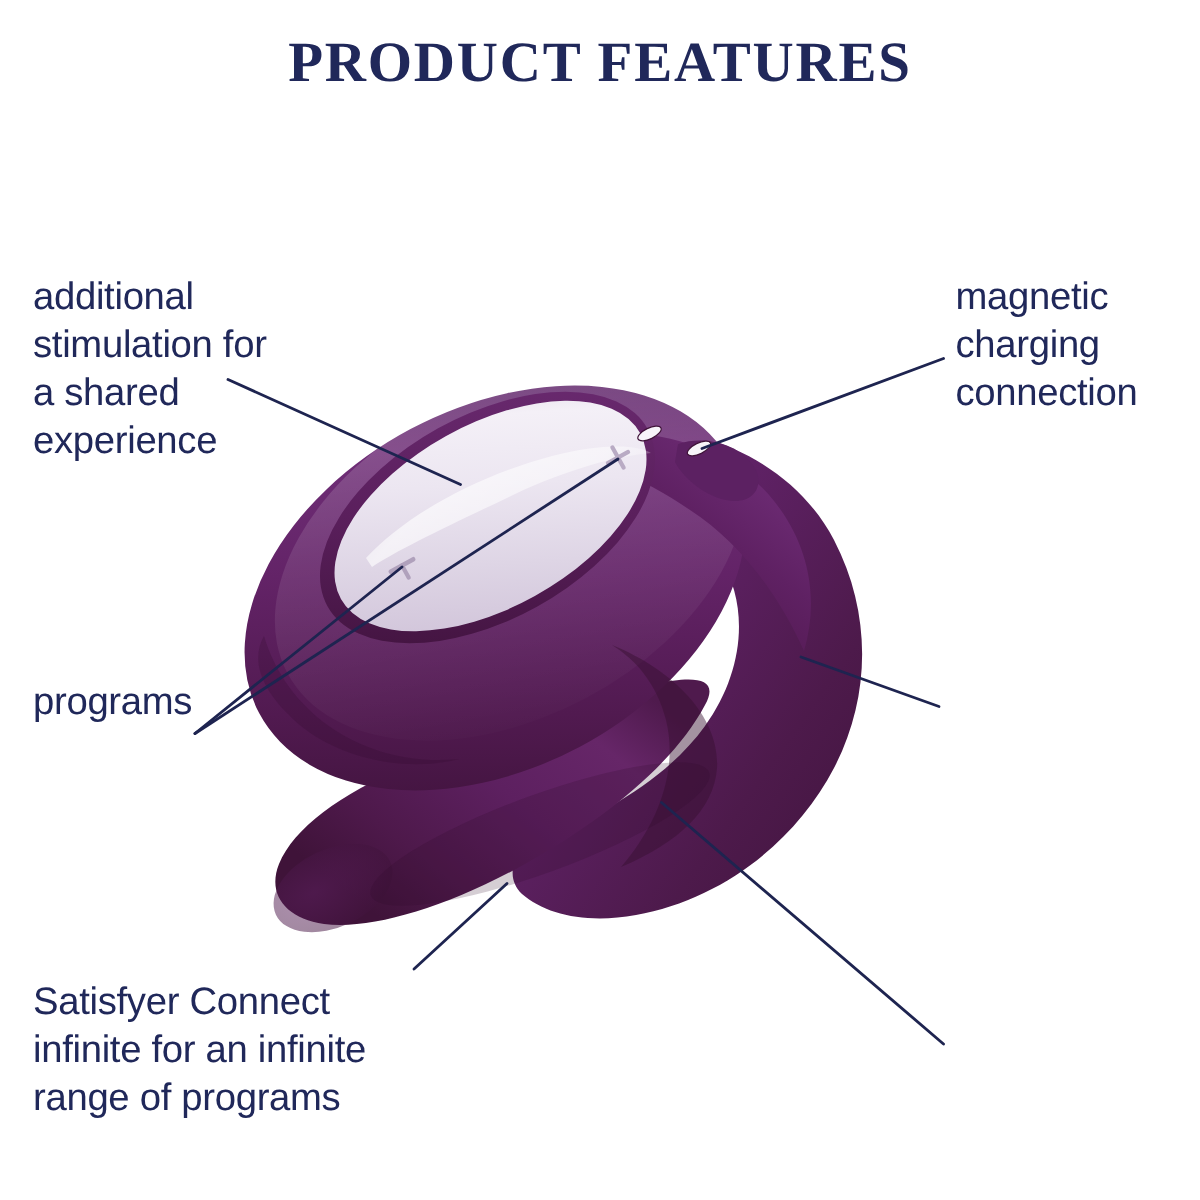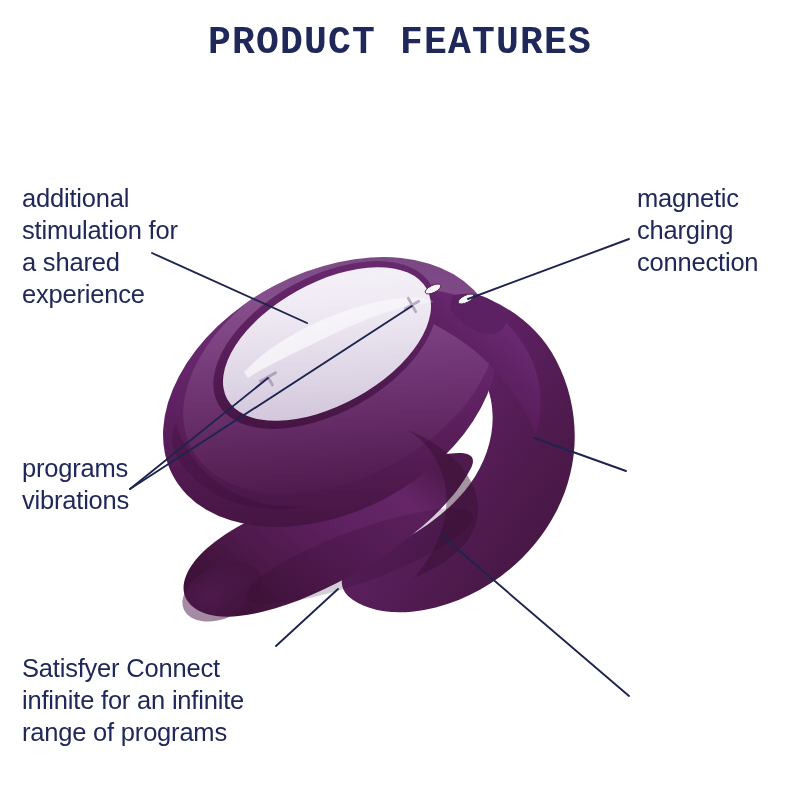--- a/index.html
+++ b/index.html
@@ -19,21 +19,21 @@
     width: 800px;
     height: 800px;
     background: #ffffff;
   }
   #page-title {
     position: absolute;
     left: 0;
     top: 22px;
     width: 800px;
     text-align: center;
-    font-family: Liberation Mono, monospace;
+    font-family: Liberation Serif, serif;
     font-weight: bold;
     font-size: 38px;
     letter-spacing: 1.2px;
     color: #20285a;
     line-height: 1.1;
   }
   svg#product-illustration {
     position: absolute;
     left: 0;
     top: 0;
@@ -236,21 +236,20 @@
 
   <div class="callout cl-left" id="callout-additional">
     <span class="ln">additional</span>
     <span class="ln">stimulation for</span>
     <span class="ln">a shared</span>
     <span class="ln">experience</span>
   </div>
 
   <div class="callout cl-left" id="callout-control">
     <span class="ln">programs</span>
-    <span class="ln">vibrations</span>
   </div>
 
 
   <div class="callout cl-left" id="callout-connect">
     <span class="ln">Satisfyer Connect</span>
     <span class="ln">infinite for an infinite</span>
     <span class="ln">range of programs</span>
   </div>
 
 

